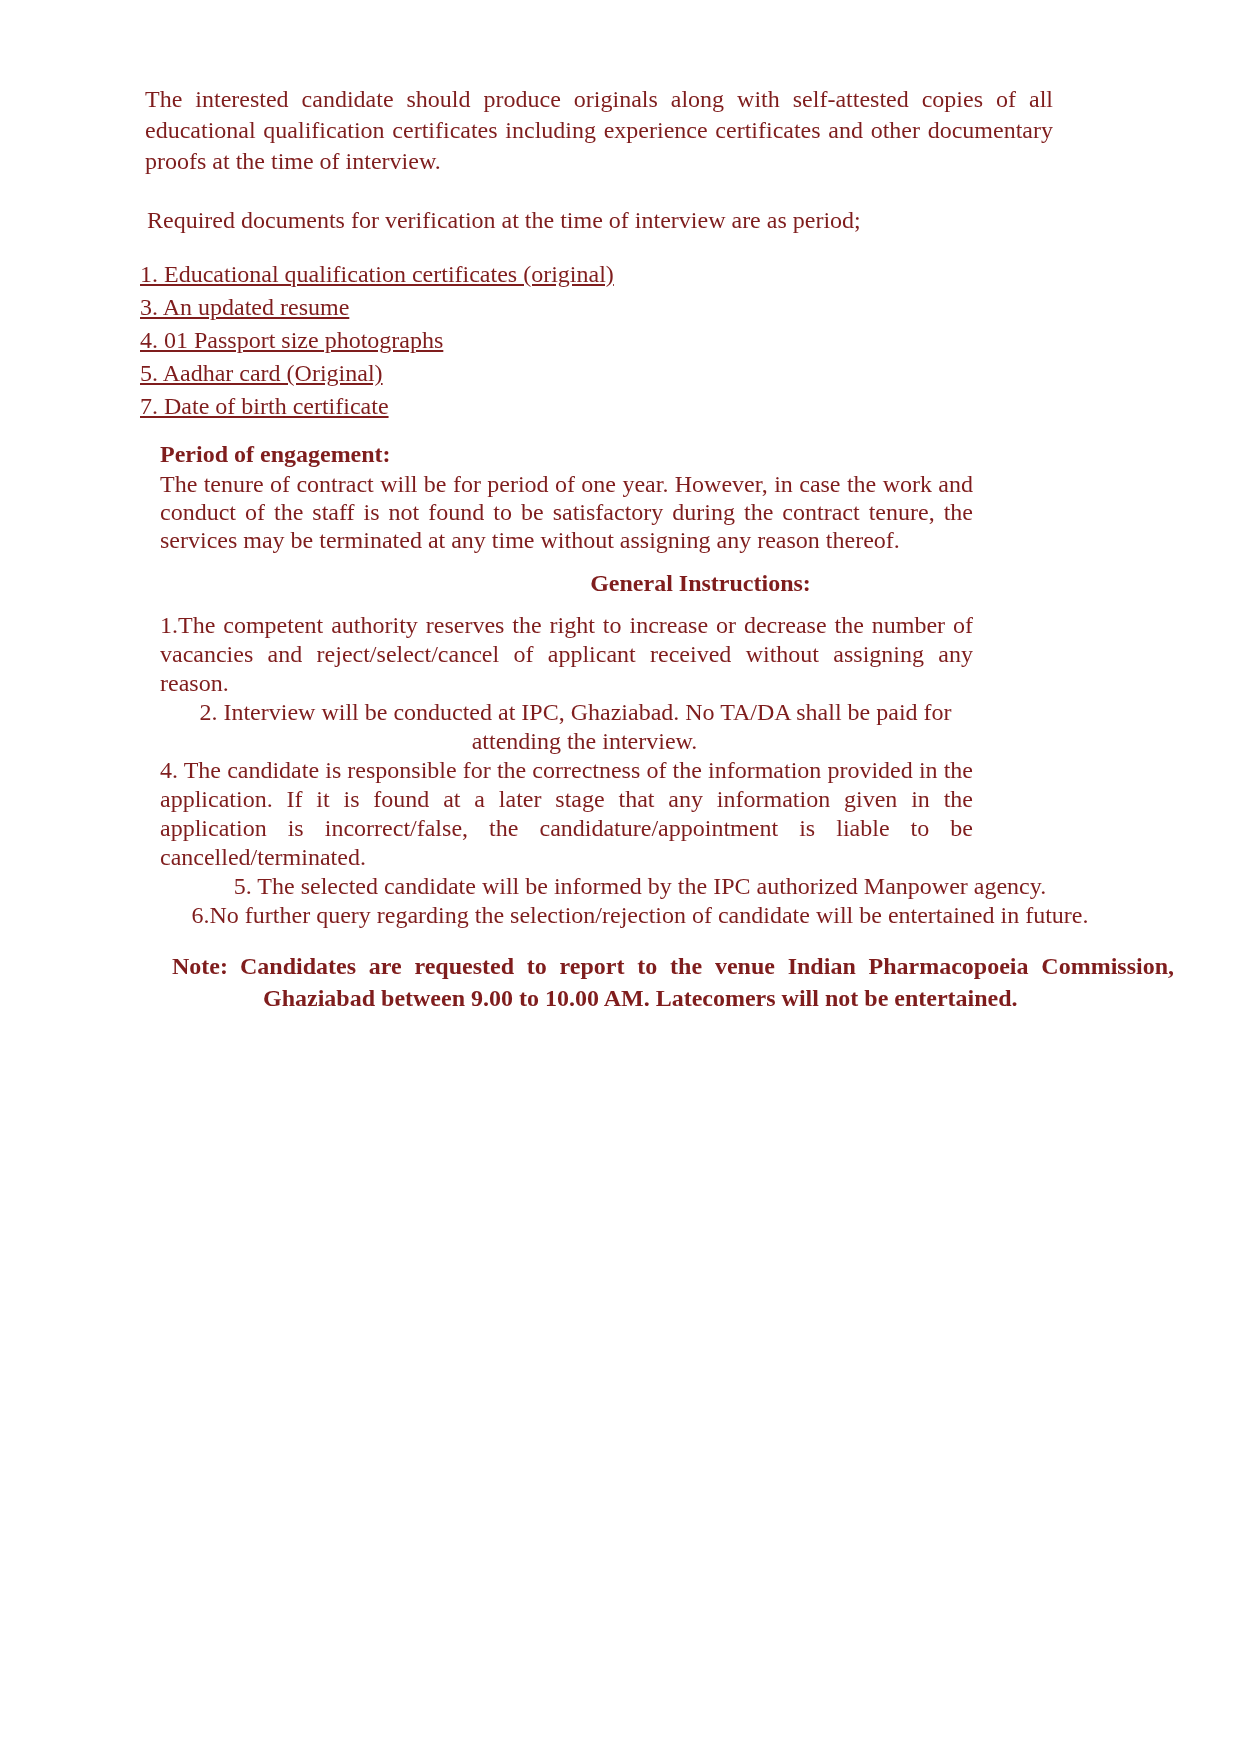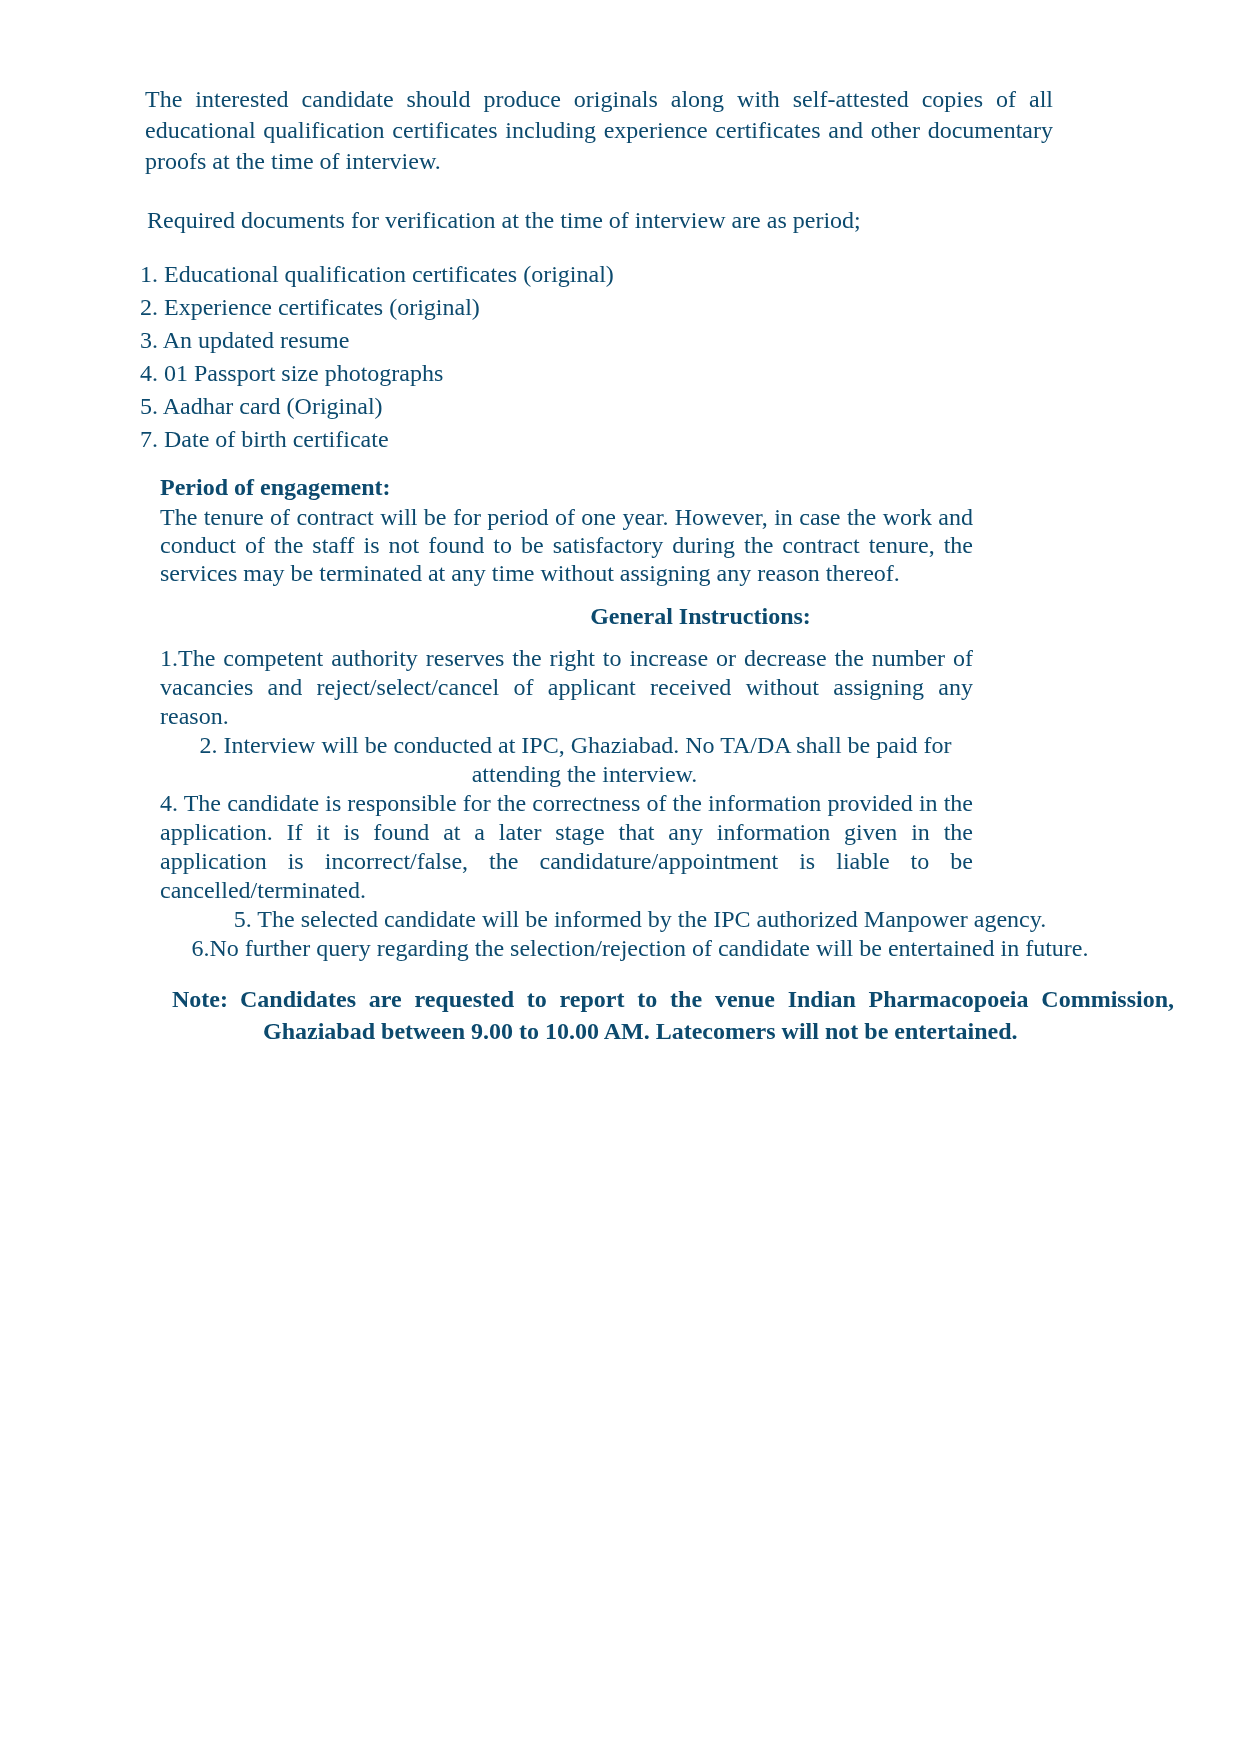--- a/index.html
+++ b/index.html
@@ -6,21 +6,21 @@
     margin: 0;
     padding: 0;
     background: #ffffff;
   }
   .page {
     position: relative;
     width: 1241px;
     height: 1755px;
     margin: 0 auto;
     background: #ffffff;
-    color: #0c4a6e;
+    color: #7f1d1d;
     font-family: "Liberation Serif", "DejaVu Serif", serif;
     font-size: 24px;
     box-sizing: border-box;
     padding-top: 84px;
     overflow: hidden;
   }
   p { margin: 0; }
 
   .intro {
     margin-left: 145px;
@@ -32,20 +32,21 @@
     margin-top: 28px;
     margin-left: 147px;
     line-height: 31px;
   }
   .doc-list {
     margin-top: 22px;
     margin-left: 140px;
   }
   .doc-item {
     line-height: 33px;
+    text-decoration: underline;
   }
   .section-heading {
     margin-left: 160px;
     font-weight: bold;
     line-height: 31px;
   }
   .period-heading { margin-top: 16px; }
   .period-body {
     margin-left: 160px;
     width: 813px;
@@ -88,21 +89,20 @@
 <body>
 
 <div class="page">
 
   <p class="intro">The interested candidate should produce originals along with self-attested copies of all educational qualification certificates including experience certificates and other documentary proofs at the time of interview.</p>
 
   <p class="req-heading">Required documents for verification at the time of interview are as period;</p>
 
   <div class="doc-list">
     <p class="doc-item">1. Educational qualification certificates (original)</p>
-    <p class="doc-item">2. Experience certificates (original)</p>
     <p class="doc-item">3. An updated resume</p>
     <p class="doc-item">4. 01 Passport size photographs</p>
     <p class="doc-item">5. Aadhar card (Original)</p>
     <p class="doc-item">7. Date of birth certificate</p>
   </div>
 
   <p class="section-heading period-heading">Period of engagement:</p>
 
   <p class="period-body">The tenure of contract will be for period of one year. However, in case the work and conduct of the staff is not found to be satisfactory during the contract tenure, the services may be terminated at any time without assigning any reason thereof.</p>
 

